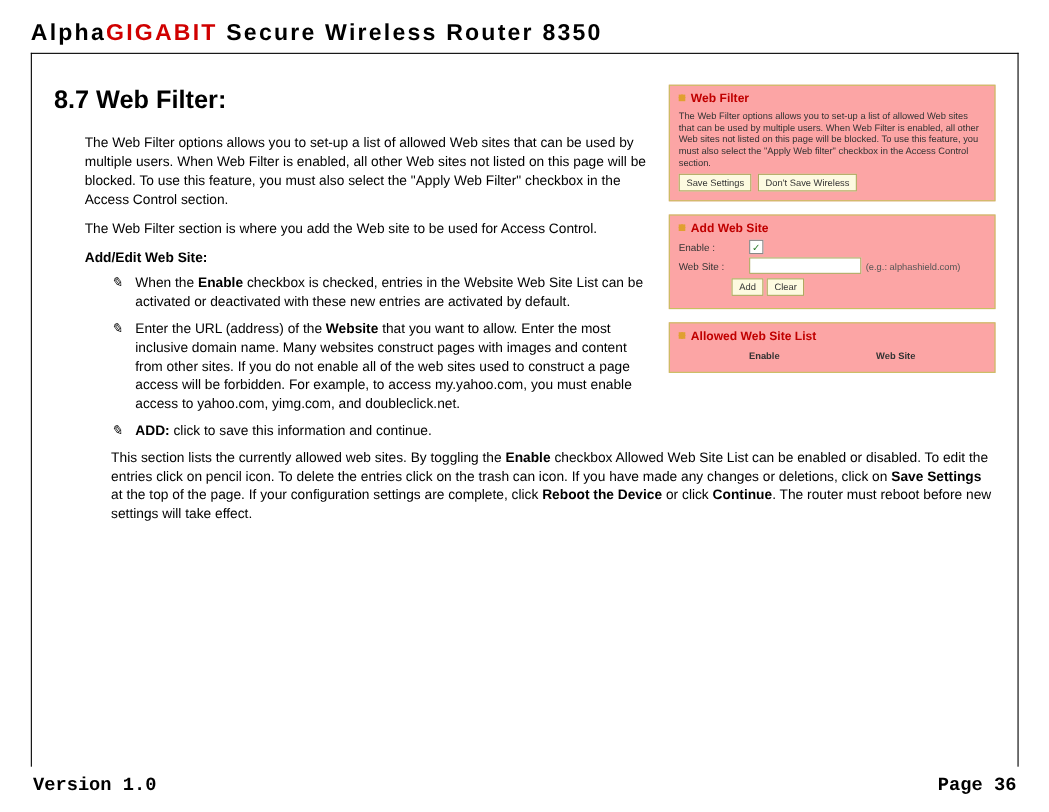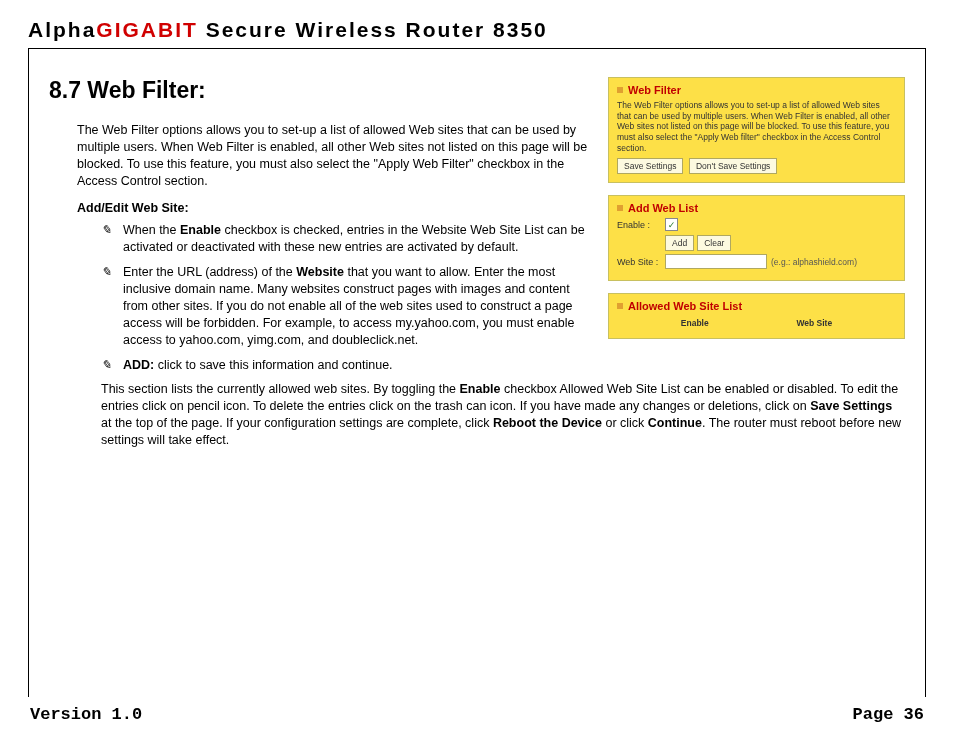--- a/index.html
+++ b/index.html
@@ -63,21 +63,21 @@
     font-style: italic;
   }
   .bullet-content { flex: 1; }
   .right-panel {
     float: right;
     width: 297px;
     margin-left: 14px;
     margin-bottom: 8px;
   }
   .yellow-box {
-    background: #fde047;
+    background: #fca5a5;
     border: 1px solid #c8c060;
     margin-bottom: 12px;
     padding: 6px 8px 8px 8px;
     font-size: 9px;
     color: #333;
   }
   .yb-title {
     color: #c00000;
     font-weight: bold;
     font-size: 11px;
@@ -114,21 +114,21 @@
     margin-right: 3px;
     color: #333;
   }
   .form-row {
     display: flex;
     align-items: center;
     font-size: 9px;
     margin: 3px 0;
   }
   .form-label {
-    width: 48px;
+    width: 64px;
   }
   .fake-checkbox {
     width: 11px; height: 11px;
     border: 1px solid #888;
     background: #fff;
     display: inline-flex;
     align-items: center;
     justify-content: center;
     font-size: 9px;
     color: #2a7a2a;
@@ -168,54 +168,55 @@
   </div>
 
   <div class="main-frame">
 
     <div class="right-panel">
 
       <div class="yellow-box">
         <div class="yb-title"><span class="yb-dots"></span><span>Web Filter</span></div>
         <div class="yb-desc">The Web Filter options allows you to set-up a list of allowed Web sites that can be used by multiple users. When Web Filter is enabled, all other Web sites not listed on this page will be blocked. To use this feature, you must also select the "Apply Web filter" checkbox in the Access Control section.</div>
         <span class="mini-btn">Save Settings</span>
-        <span class="mini-btn">Don't Save Settings</span>
+        <span class="mini-btn">Don't Save Wireless</span>
       </div>
 
       <div class="yellow-box">
-        <div class="yb-title"><span class="yb-dots"></span><span>Add Web List</span></div>
+        <div class="yb-title"><span class="yb-dots"></span><span>Add Web Site</span></div>
         <div class="form-row">
           <span class="form-label">Enable :</span>
           <span class="fake-checkbox">✓</span>
-        </div>
-        <div class="form-row" style="padding-left:48px; margin-top:4px;">
-          <span class="mini-btn">Add</span>
-          <span class="mini-btn">Clear</span>
         </div>
         <div class="form-row">
           <span class="form-label">Web Site :</span>
           <span class="fake-input"></span>
           <span class="hint">(e.g.: alphashield.com)</span>
+        </div>
+        <div class="form-row" style="padding-left:48px; margin-top:4px;">
+          <span class="mini-btn">Add</span>
+          <span class="mini-btn">Clear</span>
         </div>
       </div>
 
       <div class="yellow-box">
         <div class="yb-title"><span class="yb-dots"></span><span>Allowed Web Site List</span></div>
         <div class="list-header">
           <span>Enable</span>
           <span>Web Site</span>
         </div>
       </div>
 
     </div>
 
     <h2 class="section-heading">8.7 Web Filter:</h2>
 
     <div class="body-text">
       <div class="para indent-1">The Web Filter options allows you to set-up a list of allowed Web sites that can be used by multiple users. When Web Filter is enabled, all other  Web sites not listed on this page will be blocked. To use this feature, you must also select the "Apply Web Filter" checkbox in the Access Control section.</div>
+      <div class="para indent-1">The Web Filter section is where you add the Web site to be used for Access Control.</div>
 
       <div class="sub-heading indent-1">Add/Edit Web Site:</div>
 
       <div class="bullet-row indent-2">
         <div class="bullet-mark">✎</div>
         <div class="bullet-content">
           <span>When the </span><b>Enable</b><span> checkbox is checked, entries in the Website Web Site List can be activated or deactivated with these new entries are activated by default.</span>
         </div>
       </div>
 

